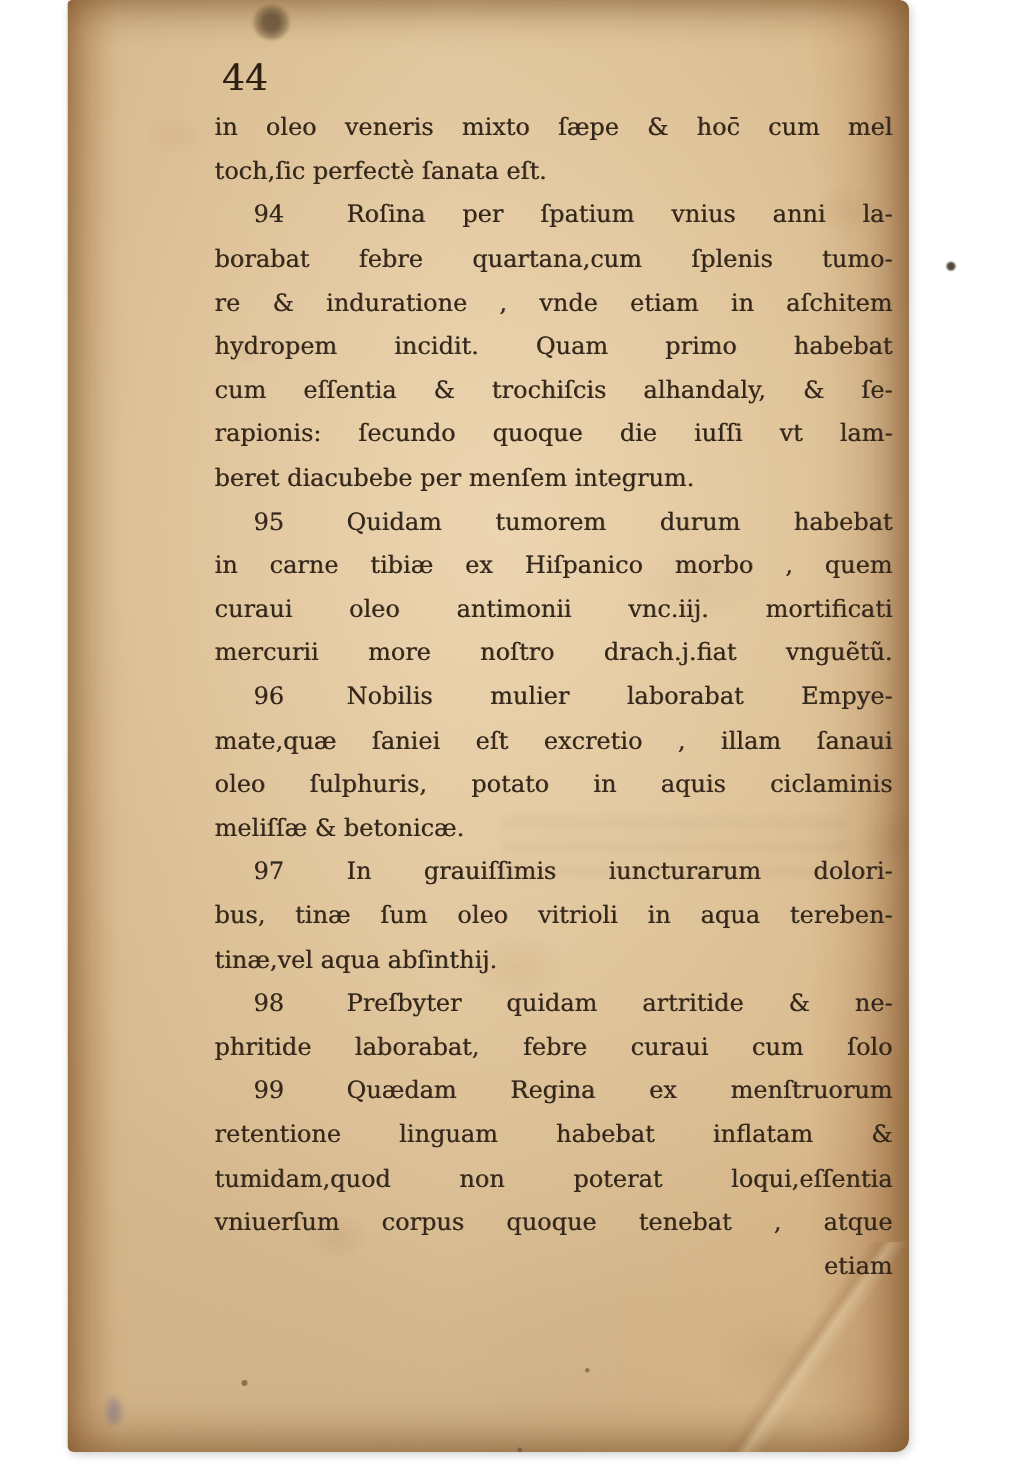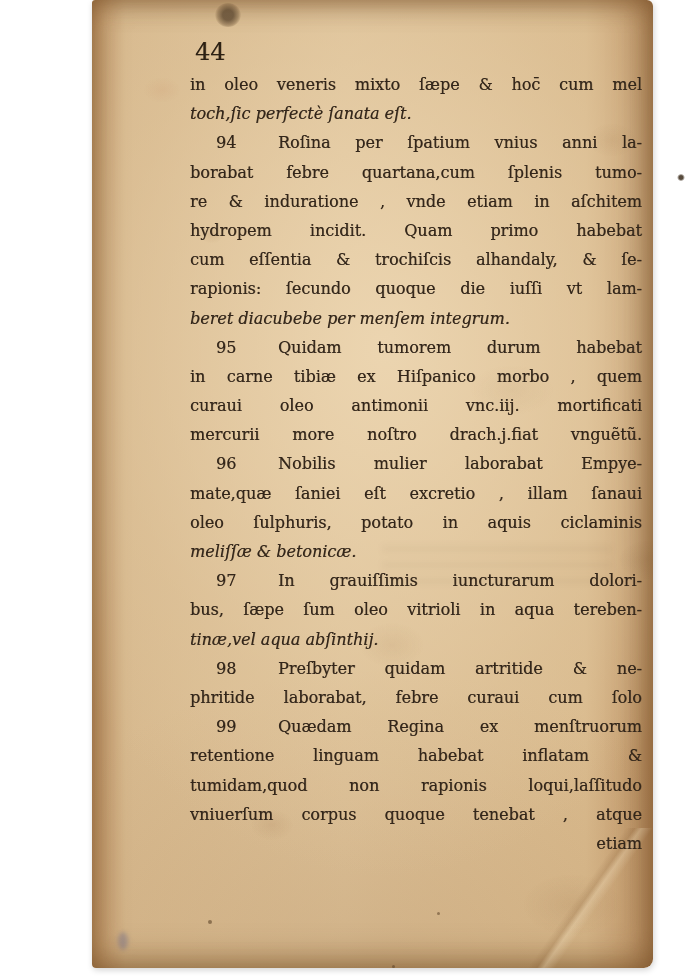--- a/index.html
+++ b/index.html
@@ -14,21 +14,20 @@
     background:
       radial-gradient(90% 70% at 52% 36%, rgba(238,216,180,.85) 0%, rgba(224,197,156,.45) 55%, rgba(0,0,0,0) 78%),
       radial-gradient(120% 55% at 50% 102%, rgba(172,132,88,.30) 0%, rgba(0,0,0,0) 60%),
       linear-gradient(90deg,#c59b6d 0%,#d7b98e 6%,#dfc49b 45%,#d9ba8d 88%,#bd9264 100%);
     box-shadow:
       inset 0 10px 26px -8px rgba(122,81,40,.55),
       inset 0 -16px 32px -10px rgba(122,81,40,.50),
       inset 14px 0 34px -12px rgba(132,90,46,.48),
       inset -16px 0 36px -12px rgba(108,69,32,.55),
       1px 2px 6px rgba(0,0,0,.18);
-    margin-left: 47px;
   }
   .mottle{
     position:absolute;inset:0;border-radius:inherit;pointer-events:none;
     background:
       radial-gradient(16px 12px at 120px 235px, rgba(150,105,60,.12), transparent 70%),
       radial-gradient(34px 24px at 520px 140px, rgba(150,105,60,.10), transparent 70%),
       radial-gradient(46px 32px at 300px 645px, rgba(150,105,60,.09), transparent 70%),
       radial-gradient(30px 22px at 180px 825px, rgba(140,95,55,.11), transparent 70%),
       radial-gradient(70px 44px at 480px 905px, rgba(140,95,55,.11), transparent 70%),
       radial-gradient(40px 28px at 555px 560px, rgba(120,85,50,.12), transparent 70%),
@@ -68,21 +67,21 @@
   .text-block{
     position:absolute;left:98px;top:70px;width:452px;
     color:#33261a;
   }
   .line{
     height:29.2px;line-height:29.2px;font-size:16px;
     text-align:justify;text-align-last:justify;
     white-space:normal;overflow:visible;
     text-shadow:.4px .2px 0 rgba(51,38,26,.55);
   }
-  .line.left{text-align-last:left;font-style:italic;}
+  .line.left{text-align-last:left;}
   .line.right{text-align:left;text-align-last:right;}
   .num{display:inline-block;width:88px;padding-left:26px;box-sizing:border-box;}
 </style>
 </head>
 <body>
 
 <div class="page">
   <div class="mottle"></div>
   <div class="crease"></div>
   <div class="blot-top"></div>
@@ -126,32 +125,32 @@
   <div class="line justify"><span class="num">96</span><span class="txt">Nobilis mulier laborabat Empye-</span></div>
 
   <div class="line justify"><span class="txt">mate,quæ ſaniei eſt excretio , illam ſanaui</span></div>
 
   <div class="line justify"><span class="txt">oleo ſulphuris, potato in aquis ciclaminis</span></div>
 
   <div class="line left"><span class="txt">meliſſæ &amp; betonicæ.</span></div>
 
   <div class="line justify"><span class="num">97</span><span class="txt">In grauiſſimis iuncturarum dolori-</span></div>
 
-  <div class="line justify"><span class="txt">bus, ſæpe ſum oleo vitrioli in aqua tereben-</span></div>
+  <div class="line justify"><span class="txt">bus, tinæ ſum oleo vitrioli in aqua tereben-</span></div>
 
   <div class="line left"><span class="txt">tinæ,vel aqua abſinthij.</span></div>
 
   <div class="line justify"><span class="num">98</span><span class="txt">Preſbyter quidam artritide &amp; ne-</span></div>
 
   <div class="line justify"><span class="txt">phritide laborabat, febre curaui cum ſolo</span></div>
 
 
   <div class="line justify"><span class="num">99</span><span class="txt">Quædam Regina ex menſtruorum</span></div>
 
   <div class="line justify"><span class="txt">retentione linguam habebat inflatam &amp;</span></div>
 
-  <div class="line justify"><span class="txt">tumidam,quod non rapionis loqui,laſſitudo</span></div>
+  <div class="line justify"><span class="txt">tumidam,quod non poterat loqui,eſſentia</span></div>
 
   <div class="line justify"><span class="txt">vniuerſum corpus quoque tenebat , atque</span></div>
 
   <div class="line right"><span class="txt">etiam</span></div>
 </div>
 </div>
 
 </body></html>

